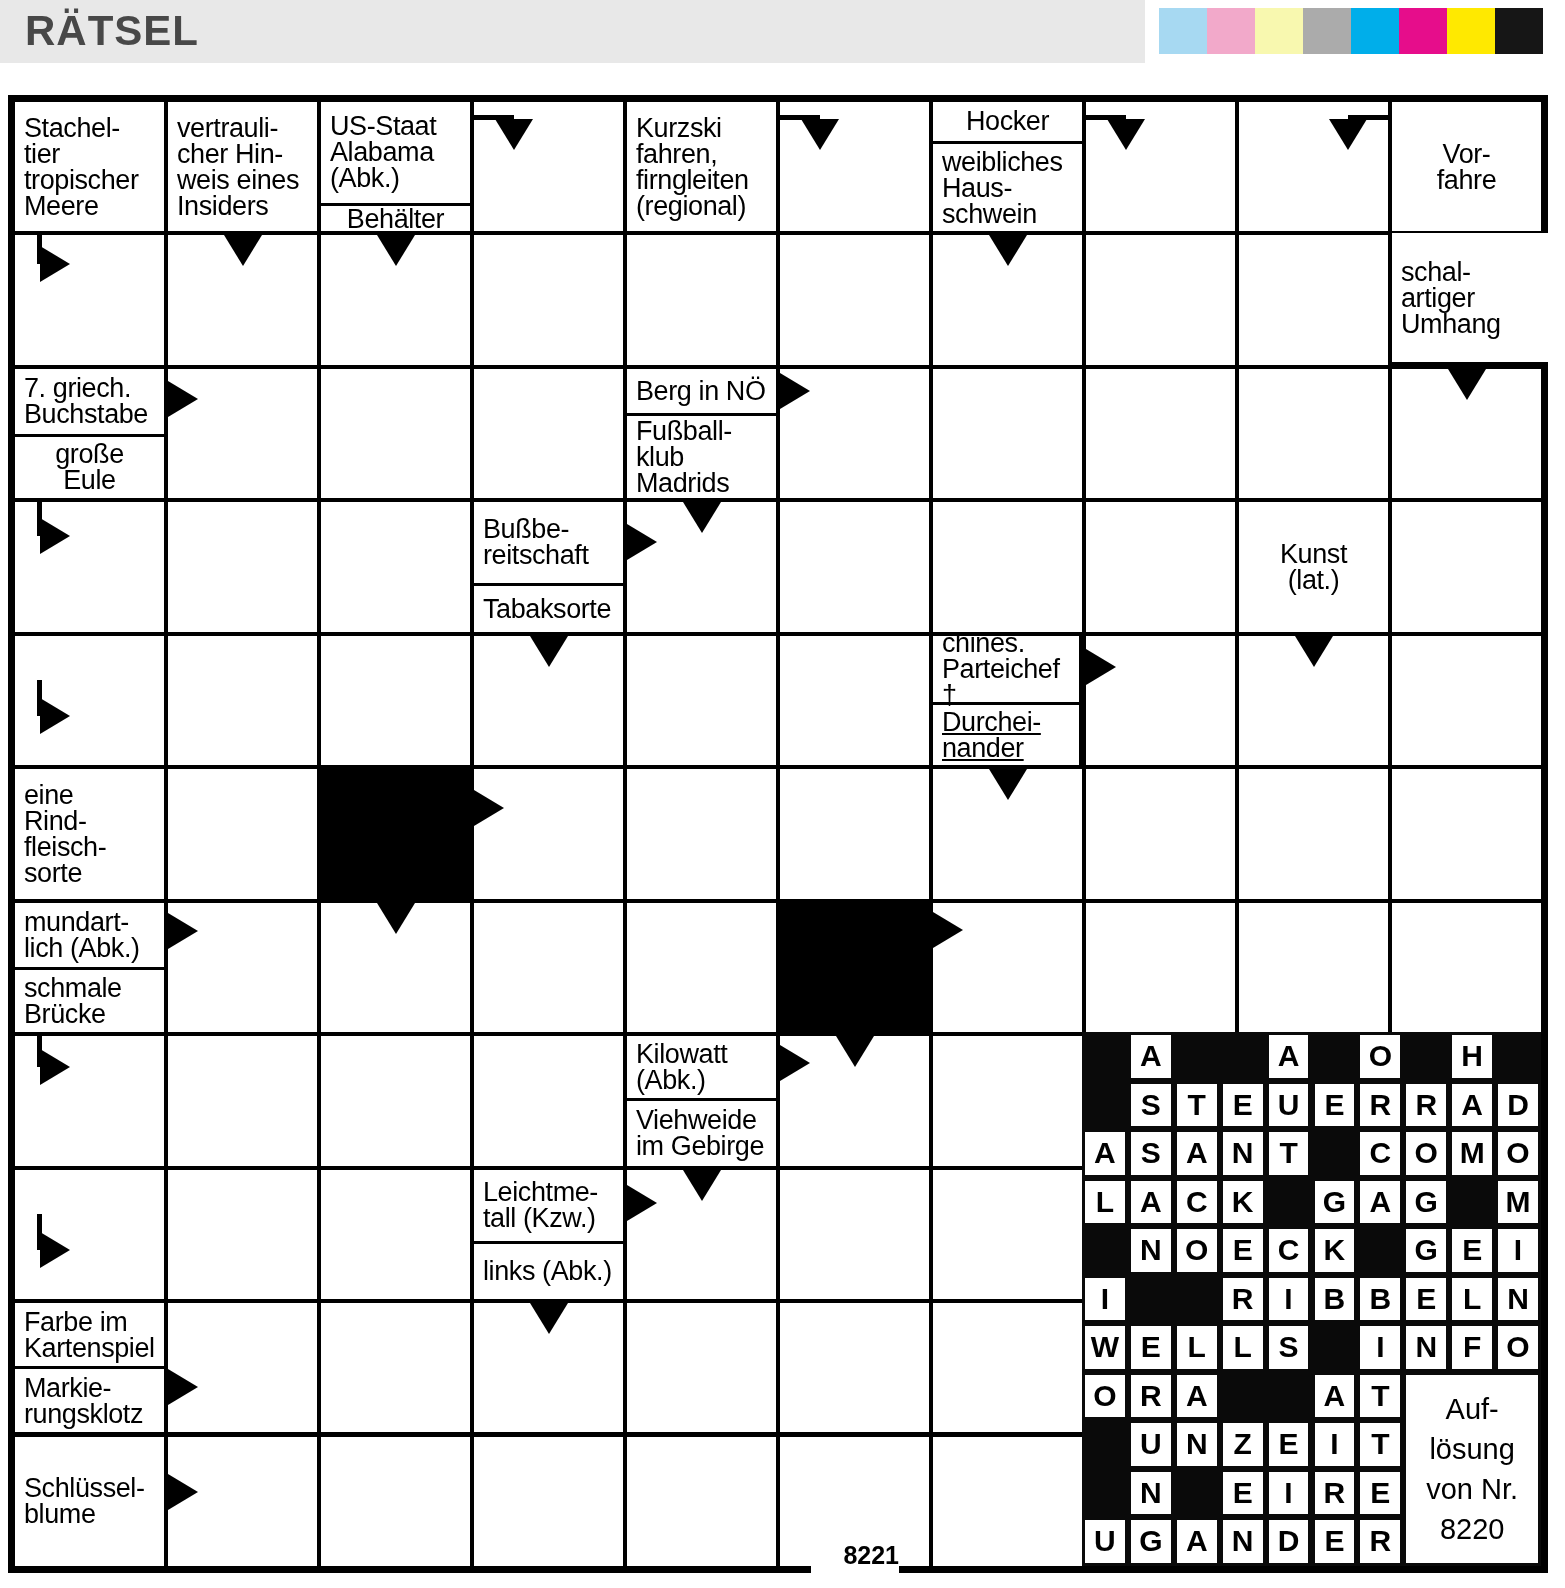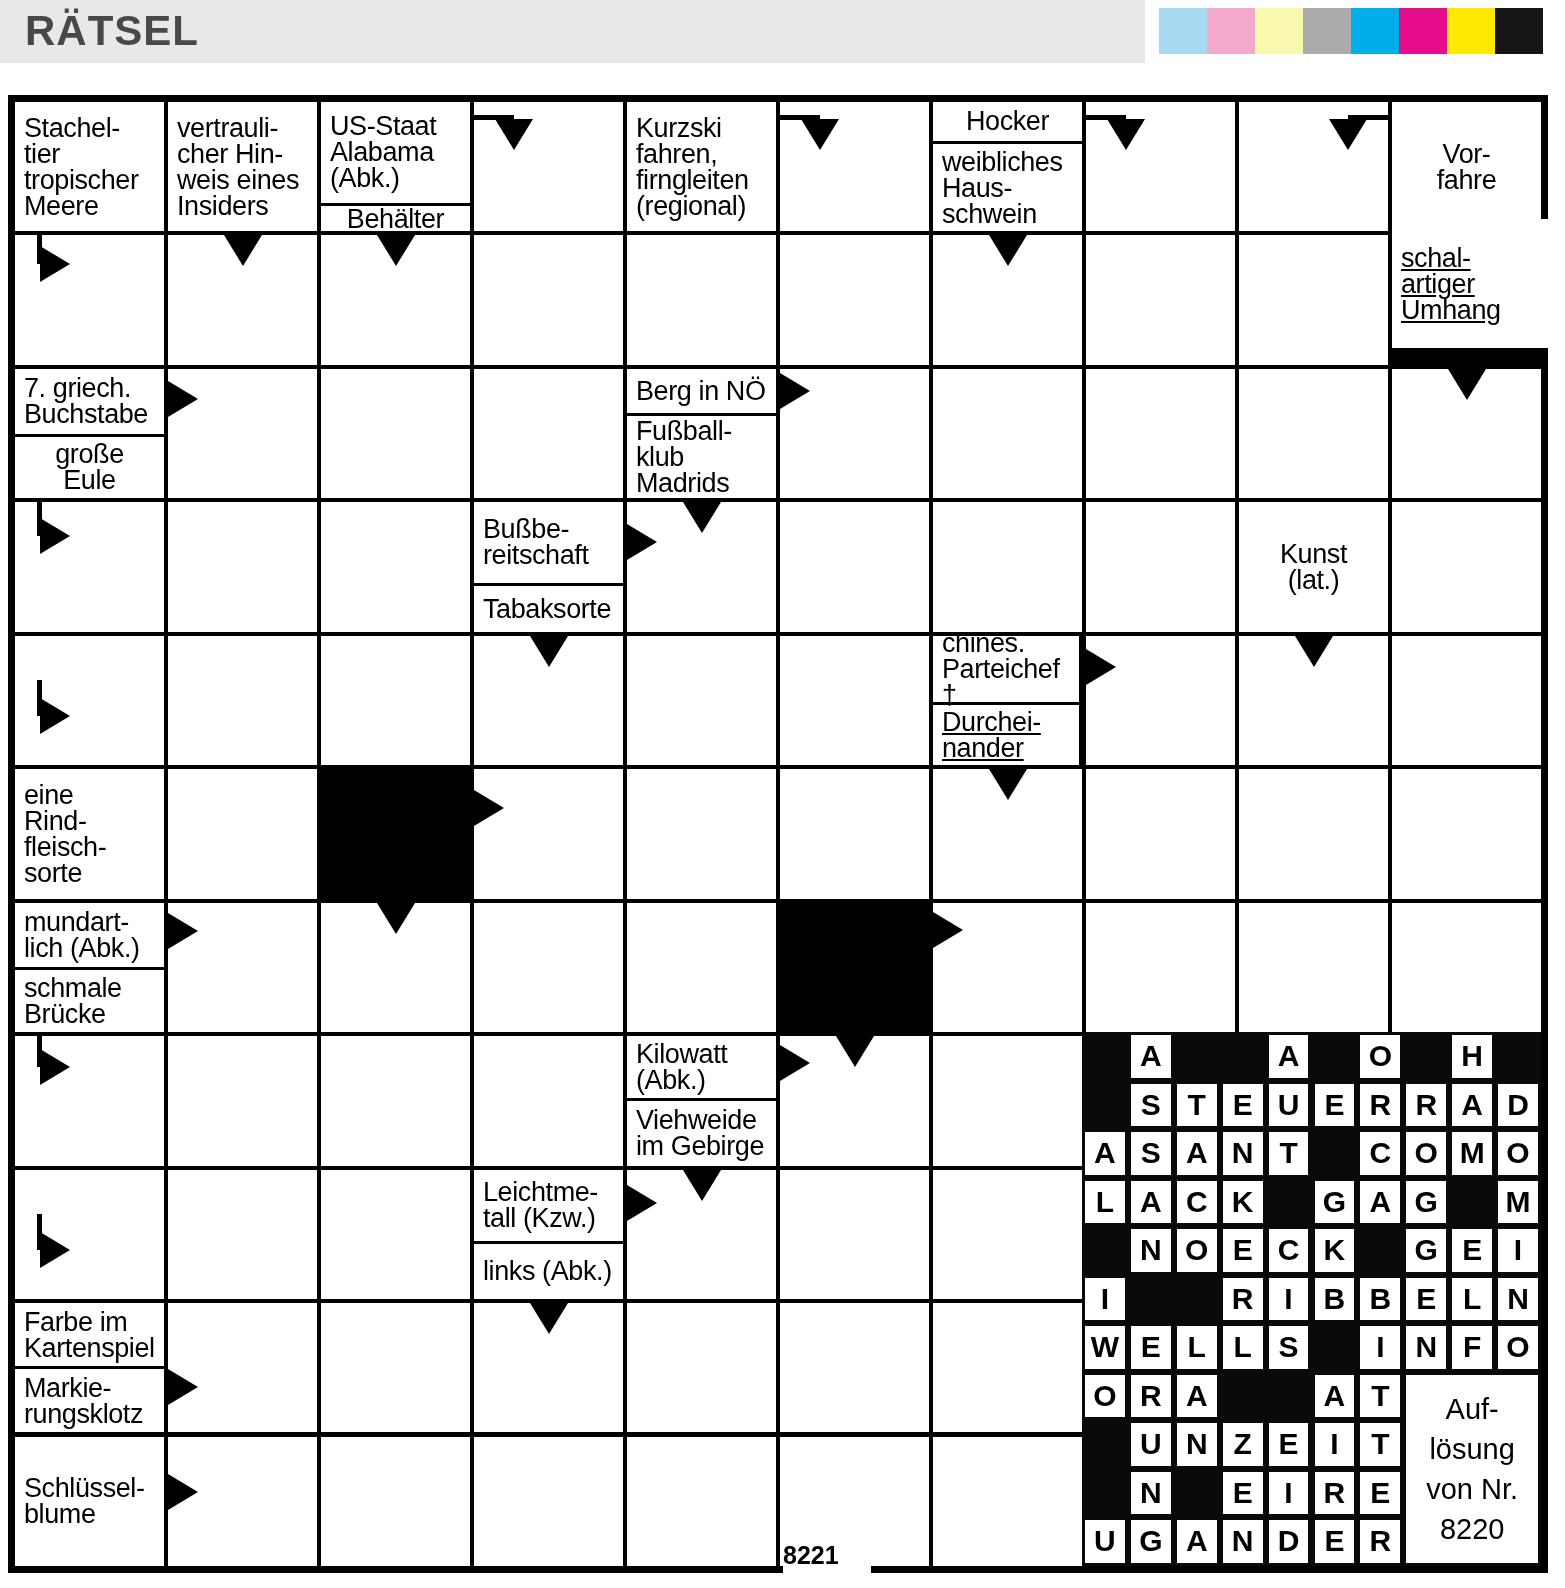--- a/index.html
+++ b/index.html
@@ -33,22 +33,22 @@
   .aline{background:#000;}
 
   
   .sol-block{position:absolute;background:#0a0a0a;}
   .sol-cell{position:absolute;background:#fff;text-align:center;
             font-weight:bold;font-size:30px;}
   .sol-caption{position:absolute;background:#fff;display:flex;flex-direction:column;
                justify-content:center;align-items:center;text-align:center;
                font-size:29px;line-height:40px;white-space:pre-line;}
 
-  .pnum{position:absolute;left:775px;top:1445px;width:88px;height:33px;
-        background:#fff;text-align:left;font-weight:bold;font-size:25px;
+  .pnum{position:absolute;left:803px;top:1445px;width:88px;height:33px;
+        background:#fff;text-align:right;font-weight:bold;font-size:25px;
         line-height:31px;z-index:5;}
 </style>
 </head>
 <body>
 
 <header class="band">
   <h1>RÄTSEL</h1>
   <div class="colorbar-panel">
     <div class="colorbar" id="colorbar">
         <div class="swatch" style="background: rgb(167, 217, 242);"></div>
@@ -105,21 +105,21 @@
     </div>
     <div class="cell" style="left: 7px; top: 140.45px; width: 149px; height: 129.45px;"></div>
     <div class="cell" style="left: 160px; top: 140.45px; width: 149px; height: 129.45px;"></div>
     <div class="cell" style="left: 313px; top: 140.45px; width: 149px; height: 129.45px;"></div>
     <div class="cell" style="left: 466px; top: 140.45px; width: 149px; height: 129.45px;"></div>
     <div class="cell" style="left: 619px; top: 140.45px; width: 149px; height: 129.45px;"></div>
     <div class="cell" style="left: 772px; top: 140.45px; width: 149px; height: 129.45px;"></div>
     <div class="cell" style="left: 925px; top: 140.45px; width: 149px; height: 129.45px;"></div>
     <div class="cell" style="left: 1078px; top: 140.45px; width: 149px; height: 129.45px;"></div>
     <div class="cell" style="left: 1231px; top: 140.45px; width: 149px; height: 129.45px;"></div>
-    <div class="cell" style="left: 1384px; top: 124px; width: 171px; height: 129.45px; text-decoration: underline;">
+    <div class="cell" style="left: 1384px; top: 138px; width: 171px; height: 129.45px;">
       <div class="clue-part" style="height: 100%;">schal-
 artiger
 Umhang</div>
     </div>
     <div class="cell" style="left: 7px; top: 273.9px; width: 149px; height: 129.45px;">
       <div class="clue-part" style="height: 50%;">7. griech.
 Buchstabe</div>
       <div class="clue-part split center" style="height: 50%;">große
 Eule</div>
     </div>

